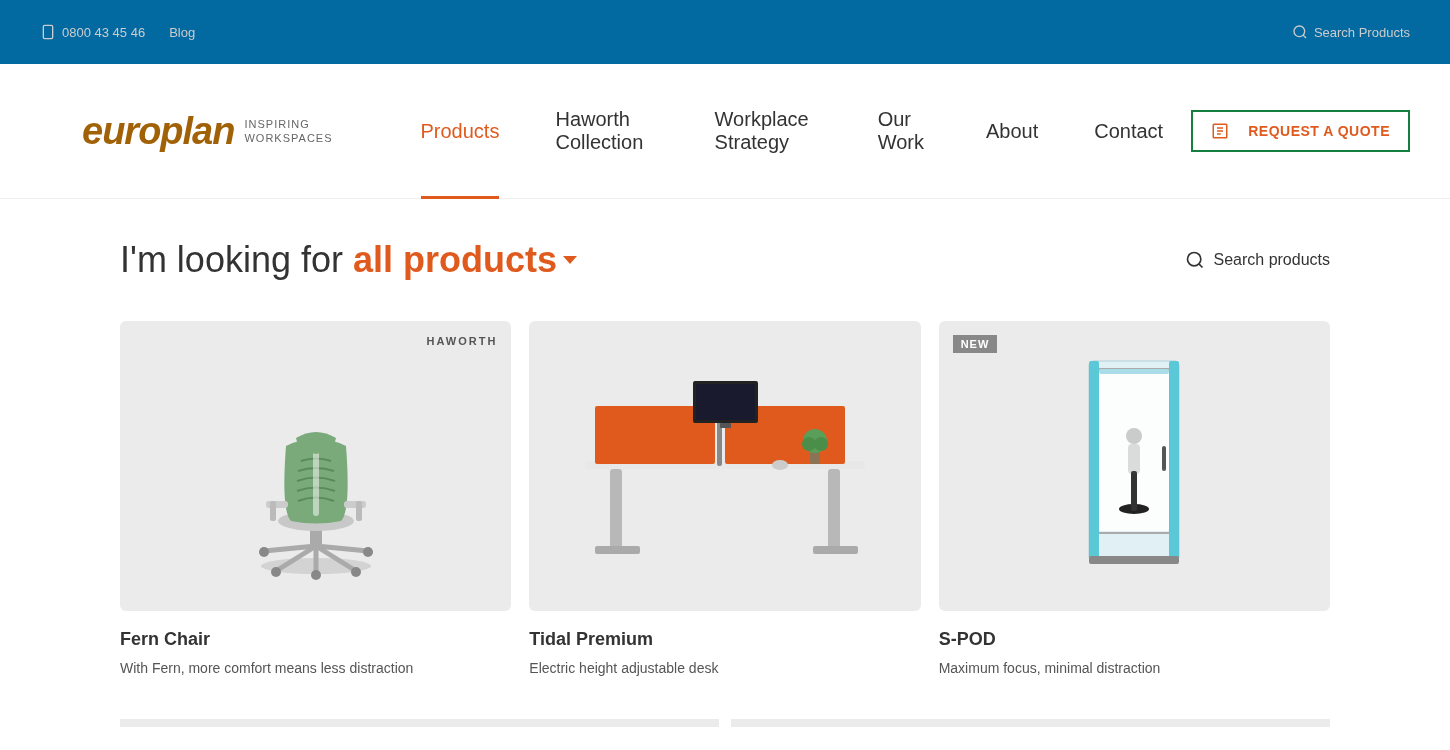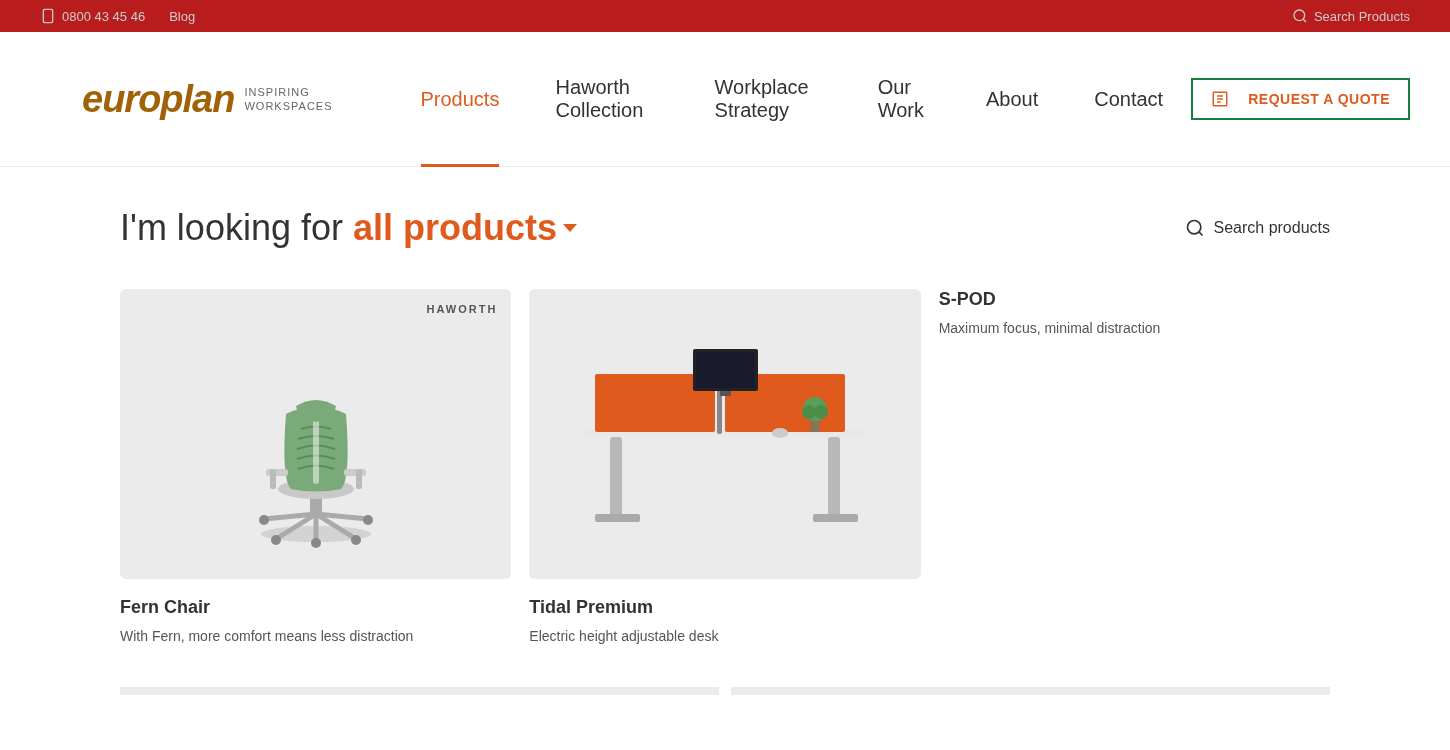--- a/index.html
+++ b/index.html
@@ -1,22 +1,22 @@
 <!DOCTYPE html>
 <html><head>
   <meta charset="utf-8">
   <style>
     * { margin: 0; padding: 0; box-sizing: border-box; }
     body { font-family: Arial, Helvetica, sans-serif; width: 1450px; background: #fff; }
 
     
     .top-bar {
-      background: #b91c1c;
+      background: #0369a1;
       color: #ccc;
-      padding: 8px 40px;
+      padding: 24px 40px;
       display: flex;
       align-items: center;
       justify-content: space-between;
       font-size: 13px;
     }
     .top-bar-left { display: flex; align-items: center; gap: 24px; }
     .top-bar-phone { display: flex; align-items: center; gap: 6px; color: #ccc; }
     .top-bar-blog { color: #ccc; cursor: pointer; }
     .top-bar-search { display: flex; align-items: center; gap: 6px; cursor: pointer; color: #ccc; }
 
@@ -324,20 +324,47 @@
           <circle cx="256" cy="103" r="7" fill="#4a8e4a"></circle>
 
           <ellipse cx="215" cy="124" rx="8" ry="5" fill="#ccc"></ellipse>
         </svg>
       </div>
       <div class="product-name">Tidal Premium</div>
       <div class="product-desc">Electric height adjustable desk</div>
     </div>
 
     <div class="product-card" style="padding:0 0 40px 12px;">
+      <div class="product-image-container">
+        <span class="new-badge">NEW</span>
+
+        <svg width="160" height="250" viewBox="0 0 160 250">
+
+          <rect x="35" y="20" width="90" height="200" rx="4" fill="#e0f0f5" stroke="#b0d0db" stroke-width="1"></rect>
+
+          <rect x="45" y="30" width="70" height="160" rx="2" fill="white" opacity="0.9"></rect>
+
+          <rect x="43" y="28" width="74" height="164" rx="3" fill="none" stroke="#aaa" stroke-width="2"></rect>
+
+          <rect x="108" y="105" width="4" height="25" rx="2" fill="#555"></rect>
+
+          <ellipse cx="80" cy="168" rx="15" ry="5" fill="#222"></ellipse>
+          <rect x="77" y="130" width="6" height="40" rx="2" fill="#333"></rect>
+
+          <rect x="45" y="28" width="70" height="5" rx="2" fill="#aadde8"></rect>
+
+          <rect x="35" y="20" width="10" height="200" rx="2" fill="#5bc8d8"></rect>
+          <rect x="115" y="20" width="10" height="200" rx="2" fill="#5bc8d8"></rect>
+
+          <rect x="35" y="215" width="90" height="8" rx="2" fill="#888"></rect>
+
+          <circle cx="80" cy="95" r="8" fill="#555" opacity="0.3"></circle>
+          <rect x="74" y="103" width="12" height="30" rx="4" fill="#555" opacity="0.2"></rect>
+        </svg>
+      </div>
       <div class="product-name">S-POD</div>
       <div class="product-desc">Maximum focus, minimal distraction</div>
     </div>
 
   </div>
 
   <div style="display:grid; grid-template-columns: repeat(2, 1fr); gap:0;">
     <div style="height:8px; background:#ebebeb; margin-right:6px;"></div>
     <div style="height:8px; background:#ebebeb; margin-left:6px;"></div>
   </div>

